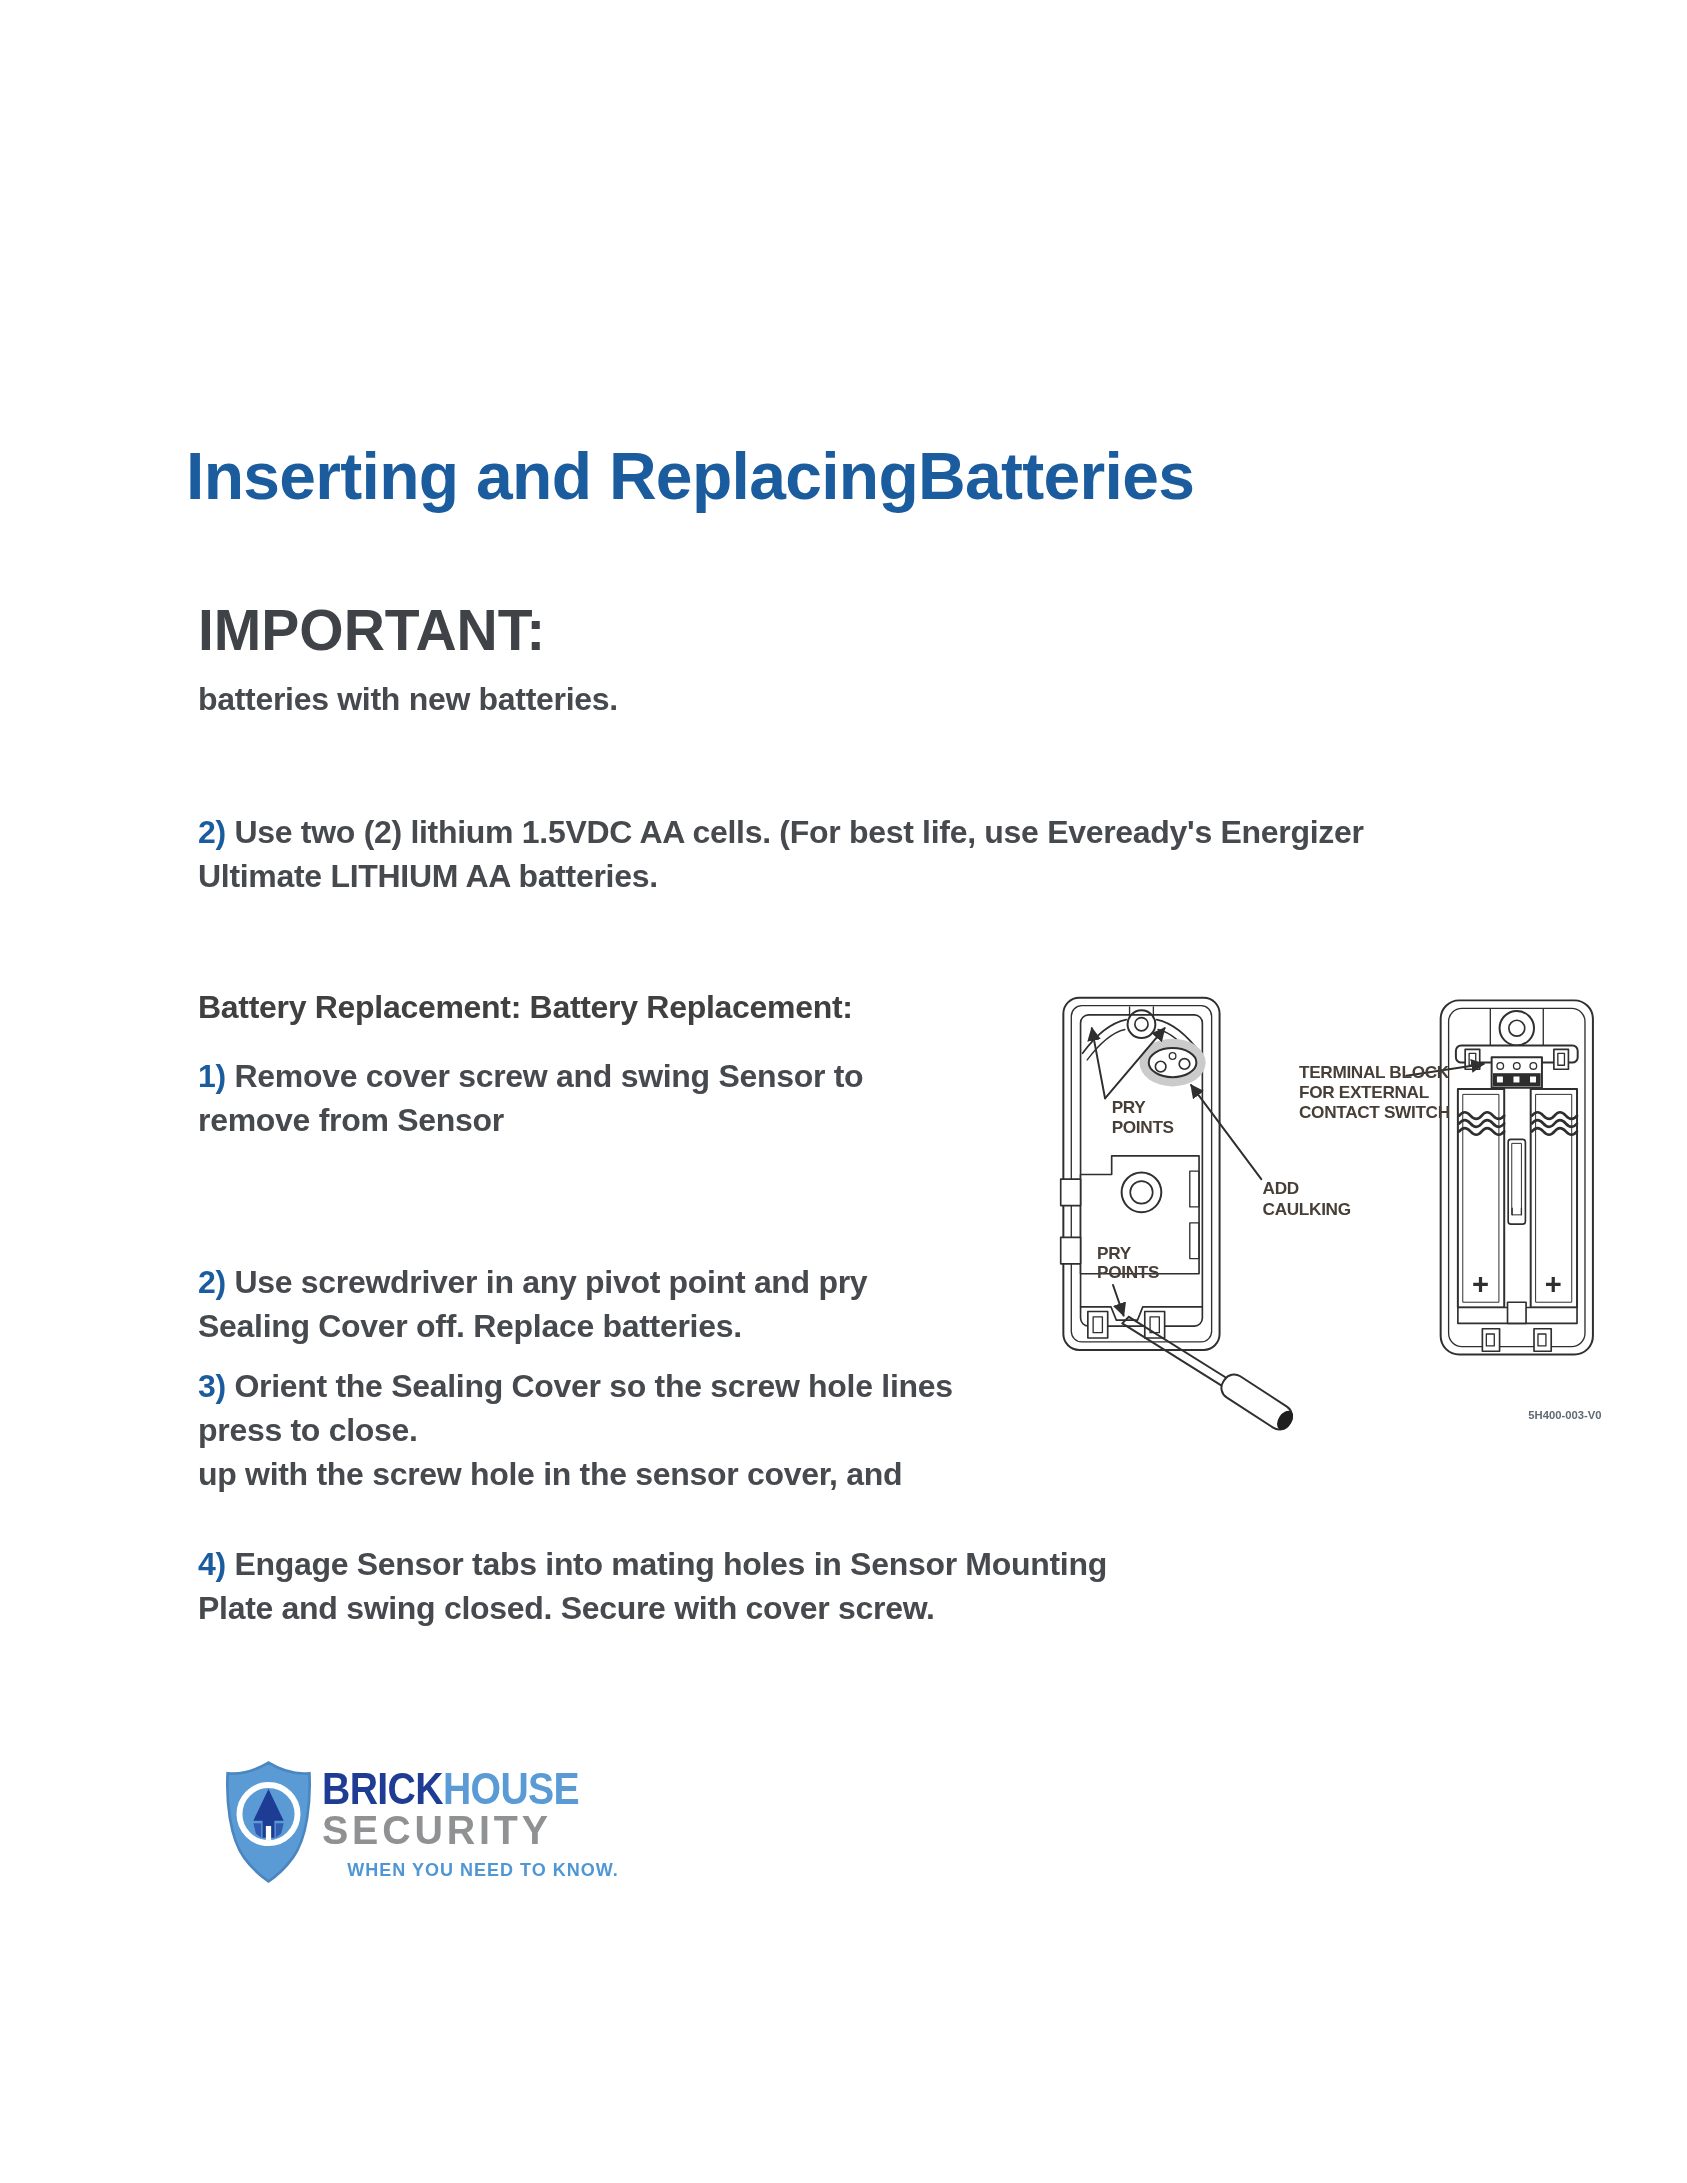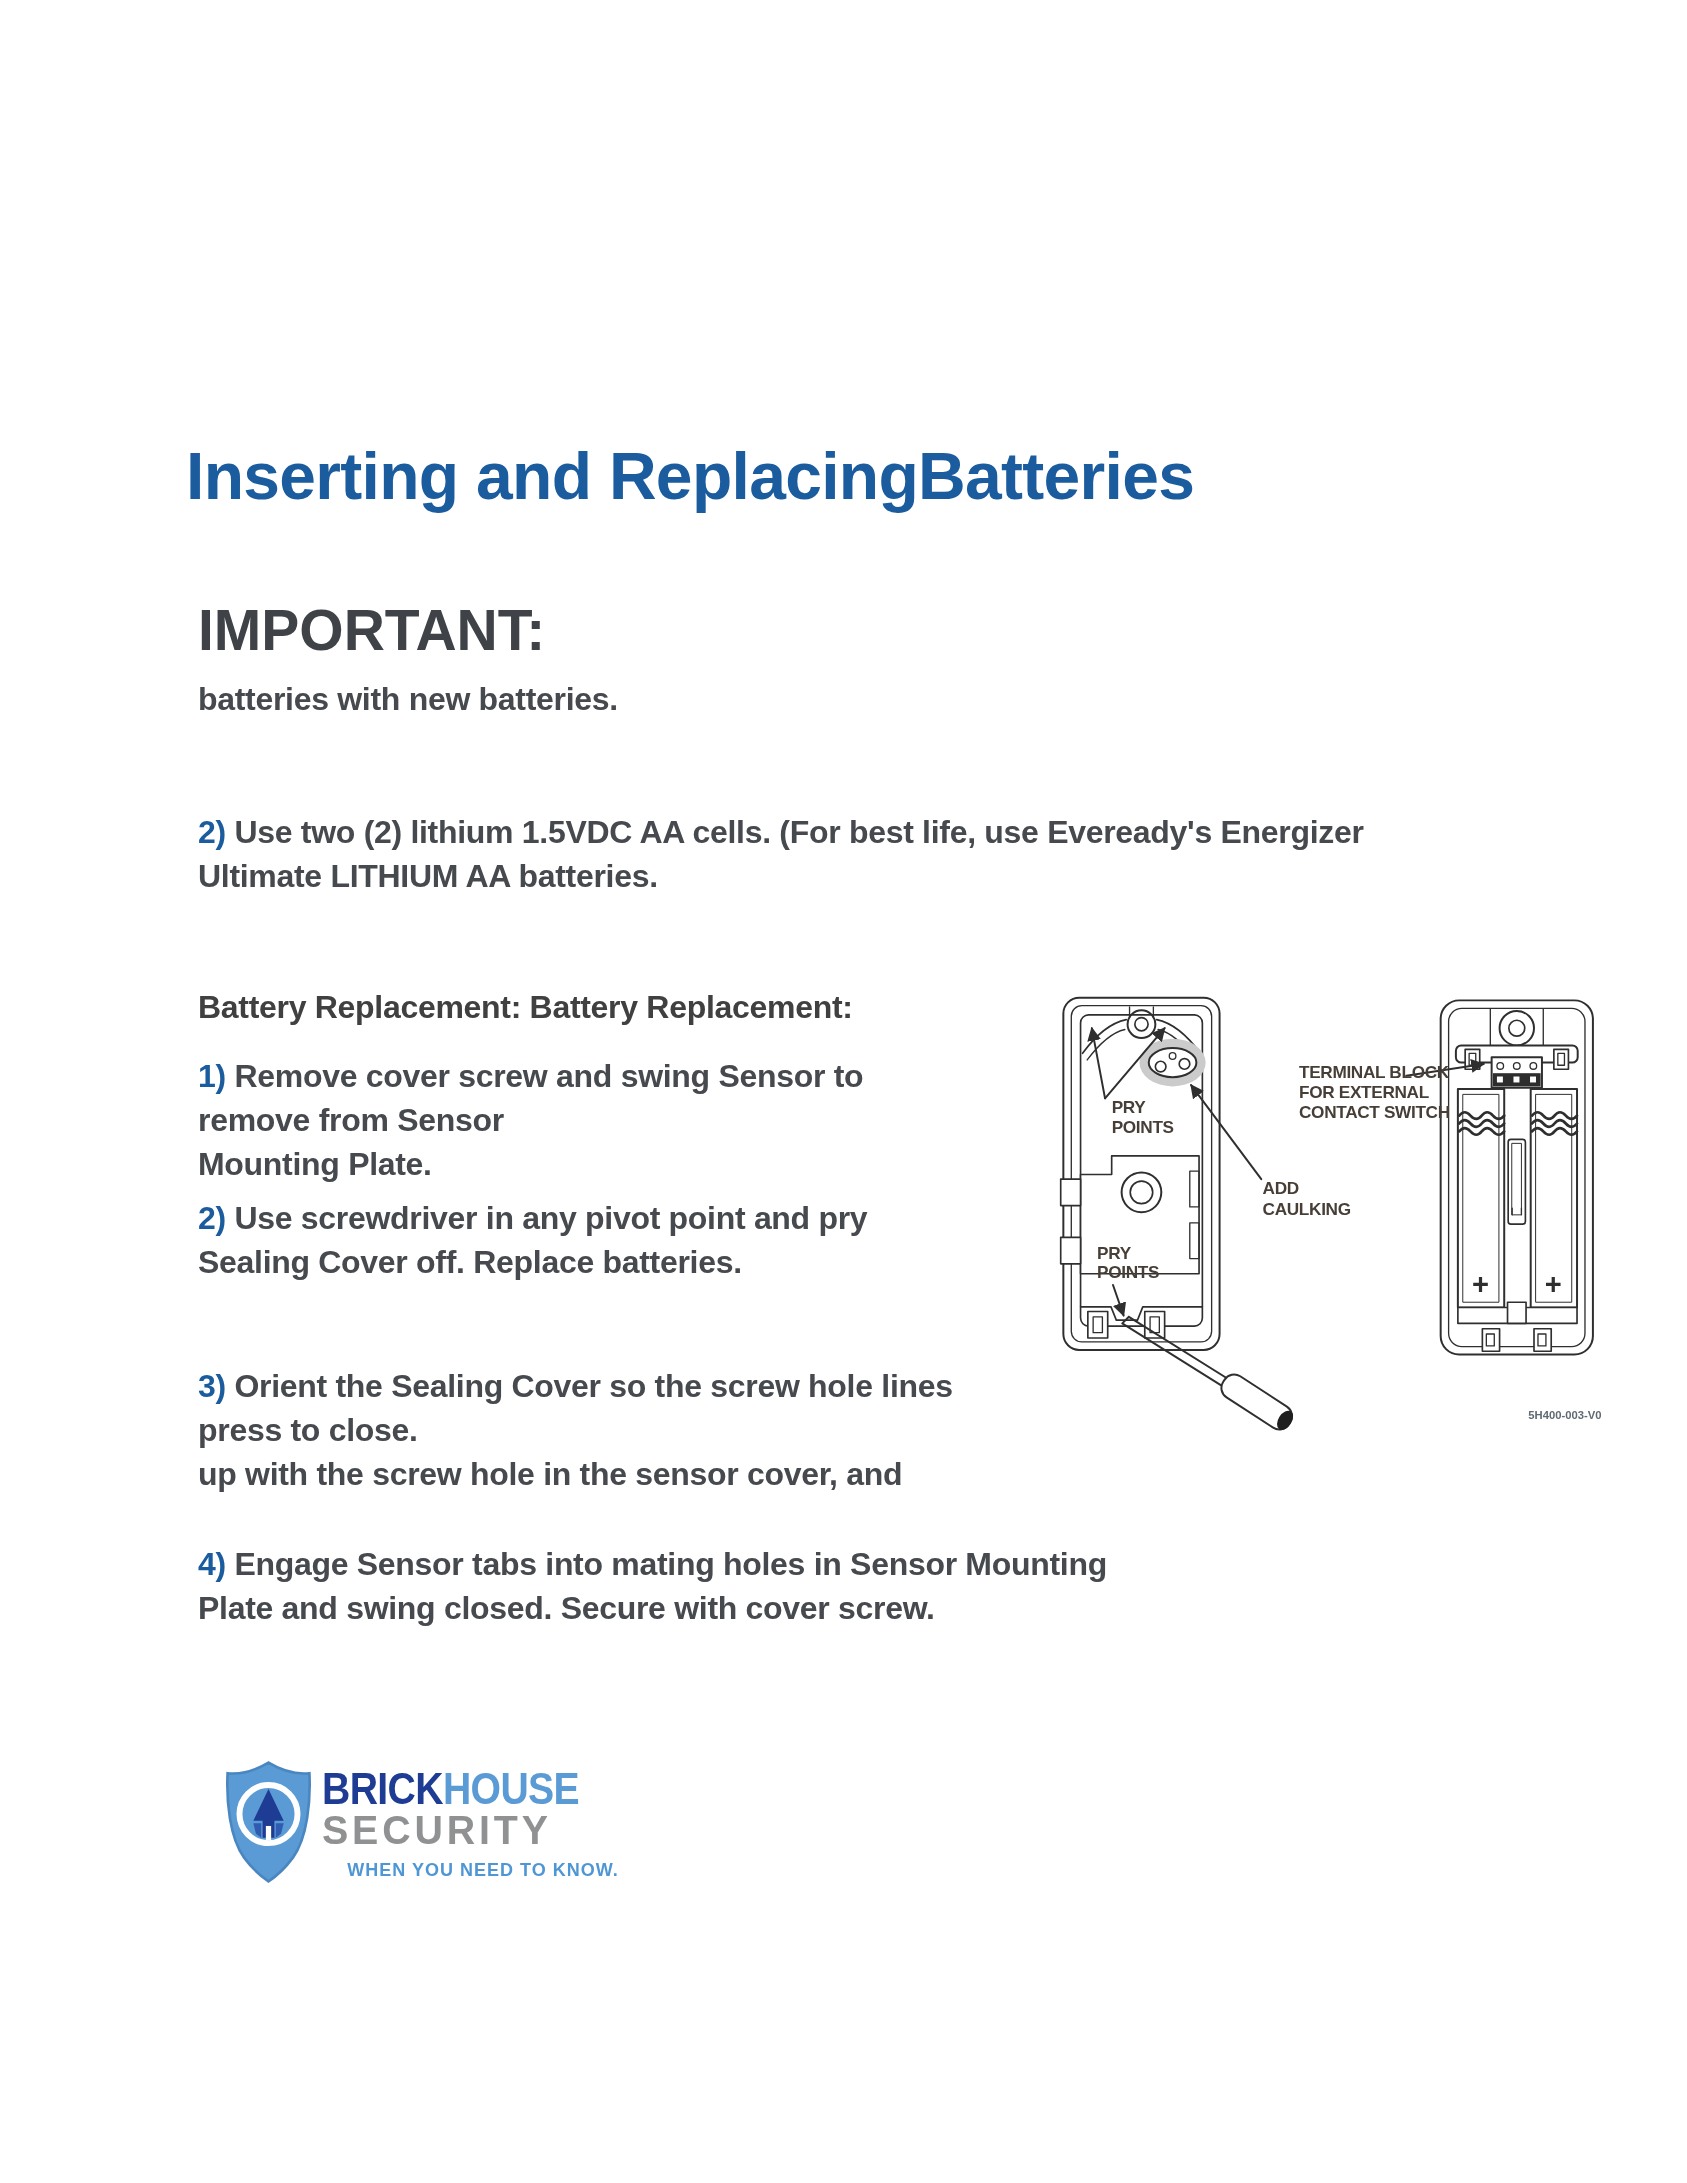--- a/index.html
+++ b/index.html
@@ -86,24 +86,23 @@
   <div class="abs para" style="top:810px">
     <div class="line"><span class="num">2)</span><span>Use two (2) lithium 1.5VDC AA cells. (For best life, use Eveready's Energizer</span></div>
     <div class="line"><span>Ultimate LITHIUM AA batteries.</span></div>
   </div>
 
   <h3 class="abs section-heading">Battery Replacement: Battery Replacement:</h3>
 
   <div class="abs para" style="top:1054px">
     <div class="line"><span class="num">1)</span><span>Remove cover screw and swing Sensor to</span></div>
     <div class="line"><span>remove from Sensor</span></div>
-    <div class="line"><span>Mounting Plate.</span></div>
-  </div>
-
-  <div class="abs para" style="top:1196px">
+  </div>
+
+  <div class="abs para" style="top:1260px">
     <div class="line"><span class="num">2)</span><span>Use screwdriver in any pivot point and pry</span></div>
     <div class="line"><span>Sealing Cover off. Replace batteries.</span></div>
   </div>
 
   <div class="abs para" style="top:1364px">
     <div class="line"><span class="num">3)</span><span>Orient the Sealing Cover so the screw hole lines</span></div>
     <div class="line"><span>press to close.</span></div>
     <div class="line"><span>up with the screw hole in the sensor cover, and</span></div>
   </div>
 

